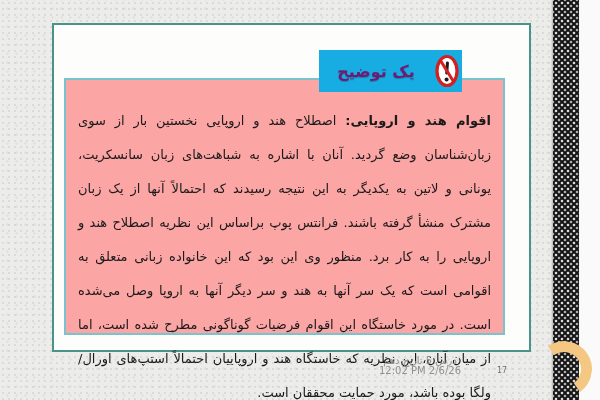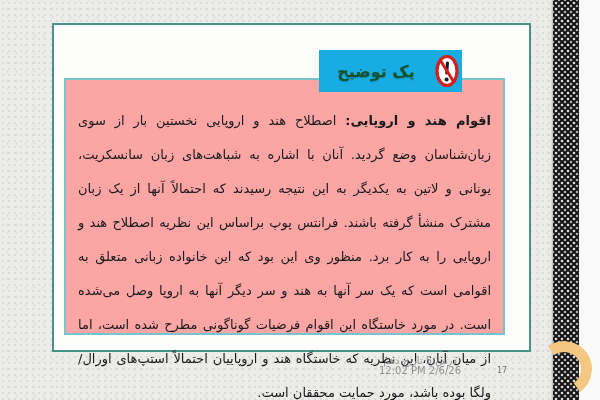--- a/index.html
+++ b/index.html
@@ -59,21 +59,21 @@
   }
   .textbox p .lead{font-weight:bold;}
   .banner{
     position:absolute;left:265px;top:25px;width:143px;height:42px;
     background:#18ade2;
     z-index:4;
     display:flex;align-items:center;flex-direction:row;
   }
   .banner-title{
     flex:1;
-    color:#14532d;
+    color:#701a75;
     font-weight:bold;
     font-size:16px;
     text-align:center;
     direction:rtl;
     text-shadow:0 1px 1px rgba(0,0,0,0.25);
   }
   .banner .icon{
     width:24px;height:34px;margin:0 3px 0 2px;flex:0 0 auto;
   }
   .footer{

